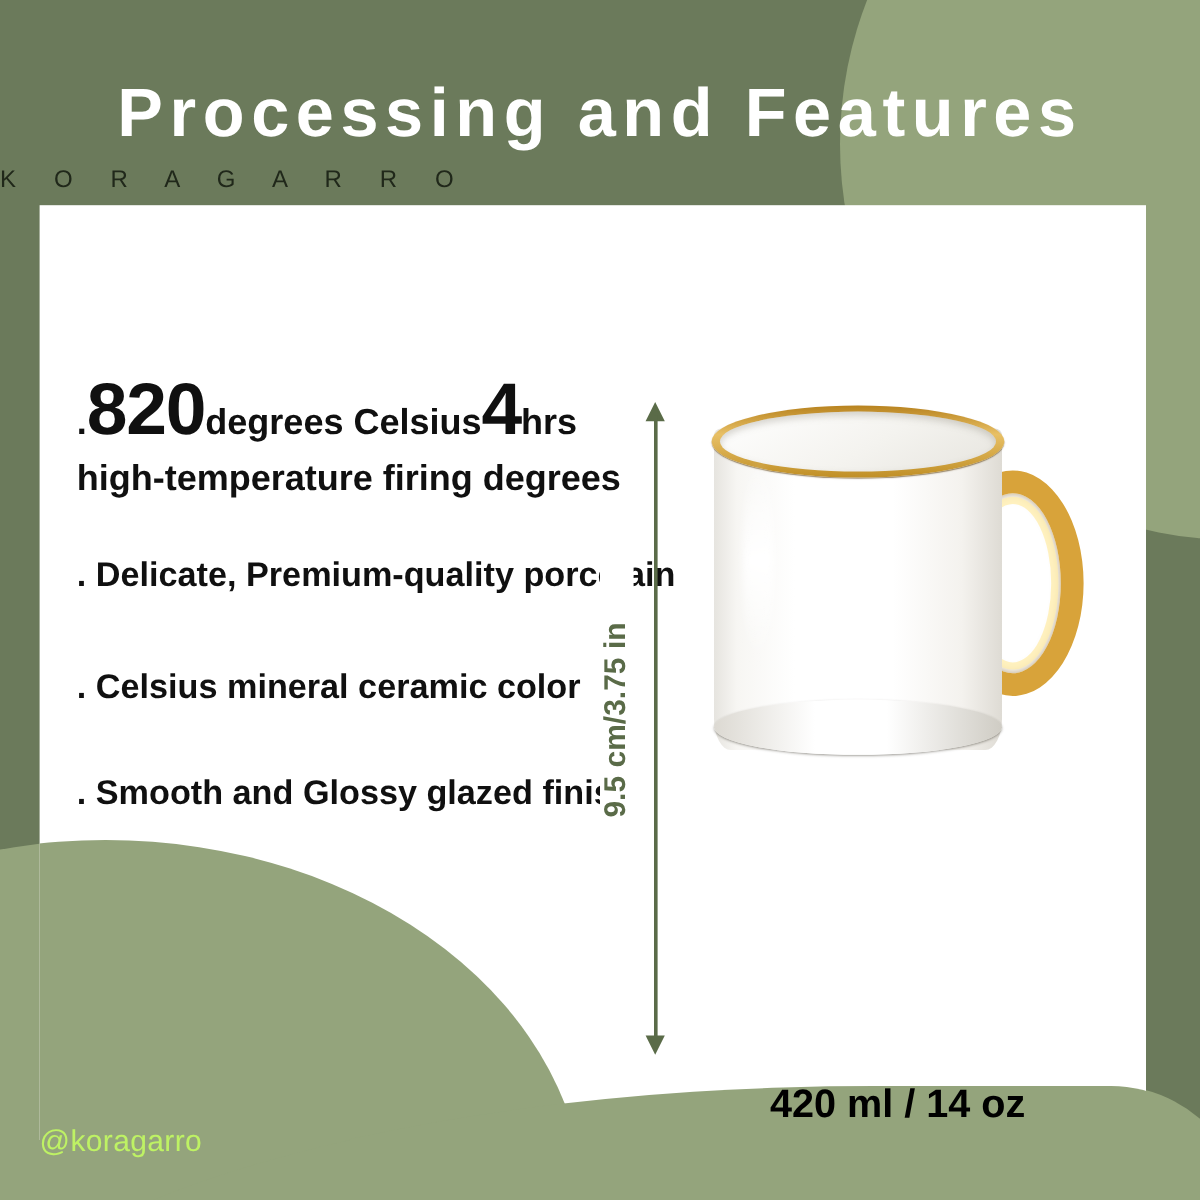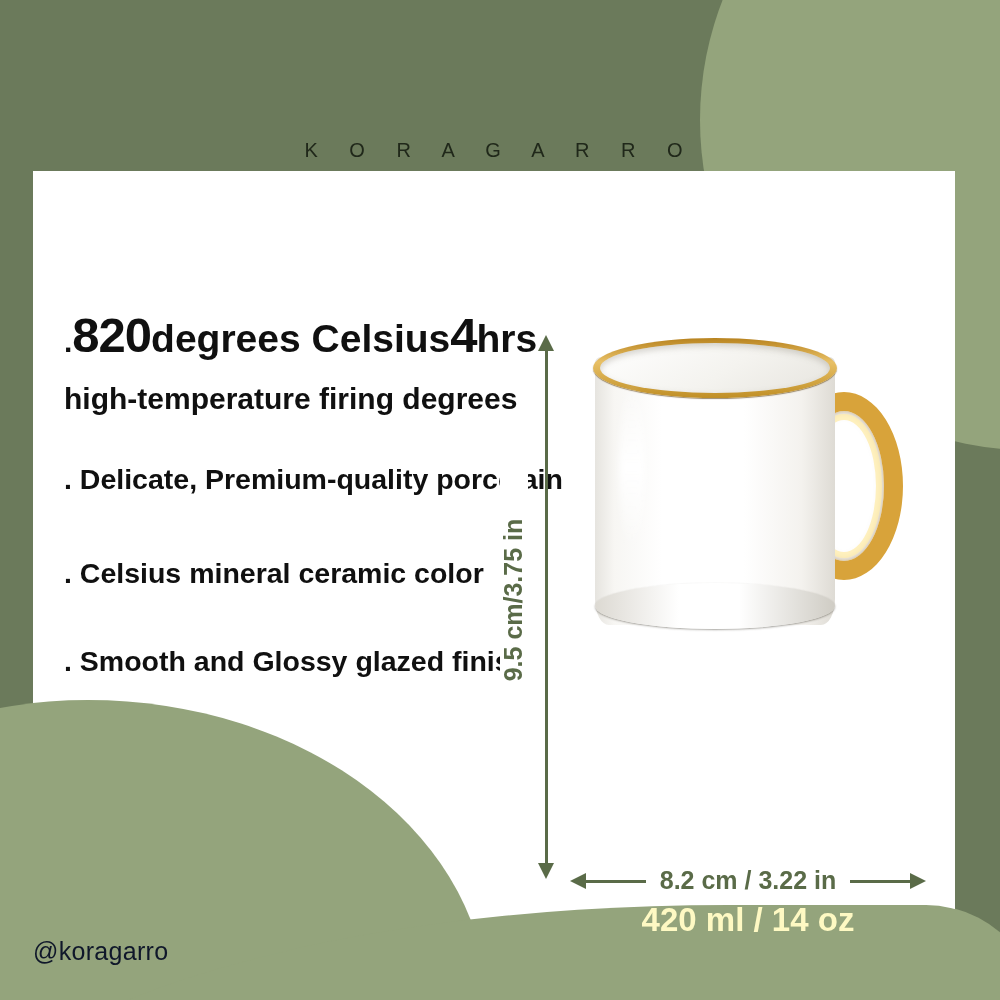--- a/index.html
+++ b/index.html
@@ -63,21 +63,20 @@
     font-weight: bold;
     letter-spacing: 5.5px;
     line-height: 1;
     white-space: nowrap;
   }
   .header-sub {
     position: absolute;
     left: 0;
     top: 140px;
     width: 1000px;
-    text-align: center;
     color: #20281a;
     font-size: 20px;
     letter-spacing: 13px;
     line-height: 1;
     white-space: nowrap;
   }
 
   
   .panel {
     position: absolute;
@@ -123,27 +122,27 @@
     color: #101010;
     white-space: nowrap;
     line-height: 1;
   }
   .feat-hero .dot {
     font-size: 30px;
     font-weight: bold;
     vertical-align: baseline;
   }
   .feat-hero .big {
-    font-size: 49px;
+    font-size: 61px;
     font-weight: bold;
     letter-spacing: -1px;
     text-align: center;
   }
   .feat-hero .small {
-    font-size: 39px;
+    font-size: 30px;
     font-weight: bold;
   }
   .feat-hero2 {
     position: absolute;
     left: 31px;
     top: 213px;
     color: #101010;
     font-size: 30px;
     font-weight: bold;
     white-space: nowrap;
@@ -332,49 +331,50 @@
     white-space: nowrap;
     line-height: 1;
   }
 
   .volume-label {
     position: absolute;
     left: 572px;
     top: 903px;
     width: 352px;
     text-align: center;
-    color: #fef9c3;
+    color: #000000;
     font-size: 33px;
     font-weight: bold;
     white-space: nowrap;
     line-height: 1;
   }
 
   
   .watermark {
     position: absolute;
     left: 33px;
     top: 939px;
-    color: #0f172a;
+    color: #bef264;
     font-size: 25px;
     letter-spacing: .3px;
     white-space: nowrap;
     line-height: 1;
   }
 </style>
 </head>
 <body>
 
 <div id="stage">
 
   <div class="bg-base"></div>
   <div class="blob-topright"></div>
   <div class="blob-bottomleft"></div>
   <div class="swoosh"></div>
 
+  <div class="header-title">Processing and Features</div>
   <div class="header-sub">K O R A    G A R R O</div>
 
   <div class="panel">
 
     <div class="panel-blob"></div>
     <div class="panel-swoosh"></div>
 
     <div class="features">
 
       <div class="feat-hero">
@@ -409,25 +409,18 @@
     <div class="mug-gloss"></div>
   </div>
 
   <div class="dim-v">
     <div class="head-up"></div>
     <div class="shaft"></div>
     <div class="head-dn"></div>
   </div>
   <div class="dim-v-label">9.5 cm/3.75 in</div>
 
-  <div class="dim-h">
-    <div class="head-l"></div>
-    <div class="shaft-l"></div>
-    <div class="dim-h-label">8.2 cm / 3.22 in</div>
-    <div class="shaft-r"></div>
-    <div class="head-r"></div>
-  </div>
 
   <div class="volume-label">420 ml / 14 oz</div>
 
   <div class="watermark">@koragarro</div>
 
 </div>
 
 </body></html>

